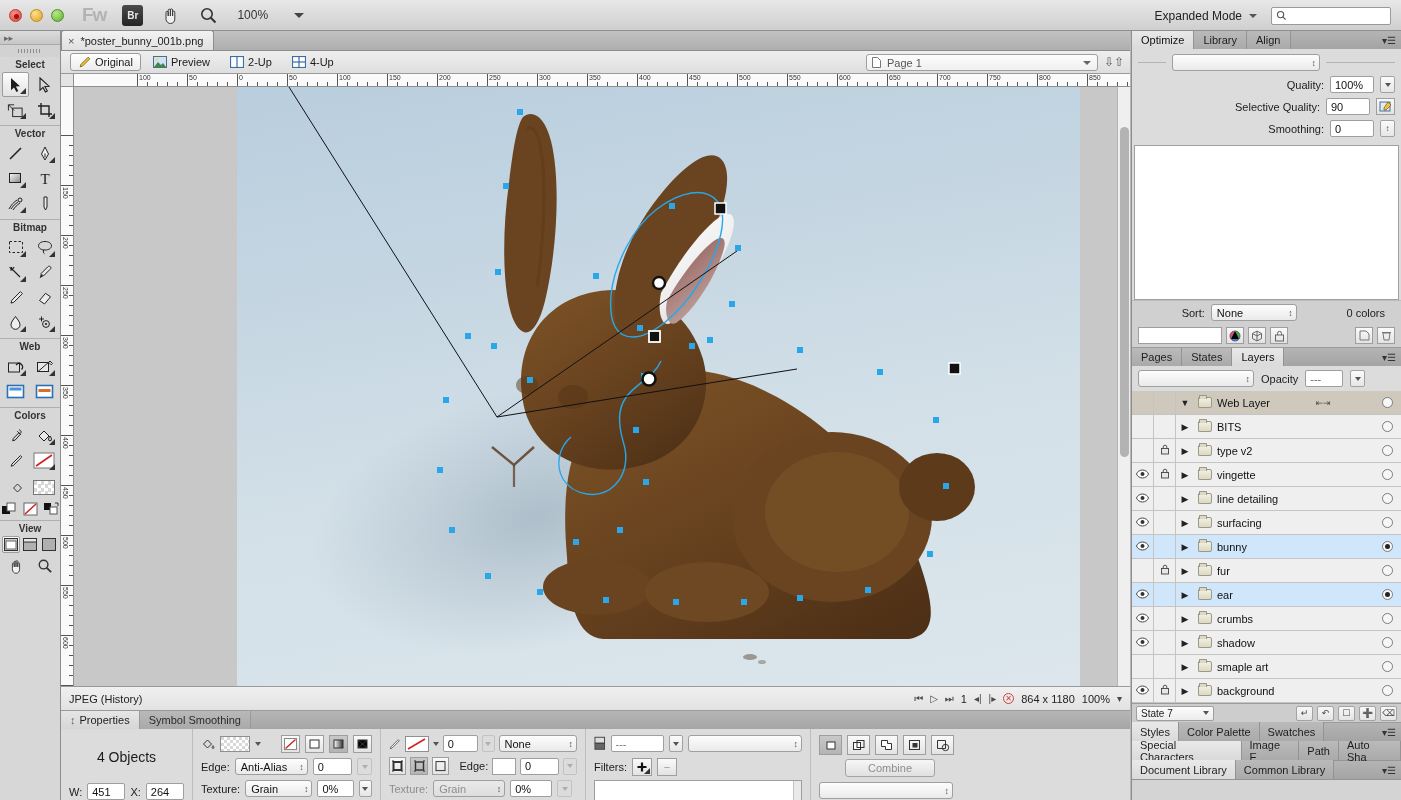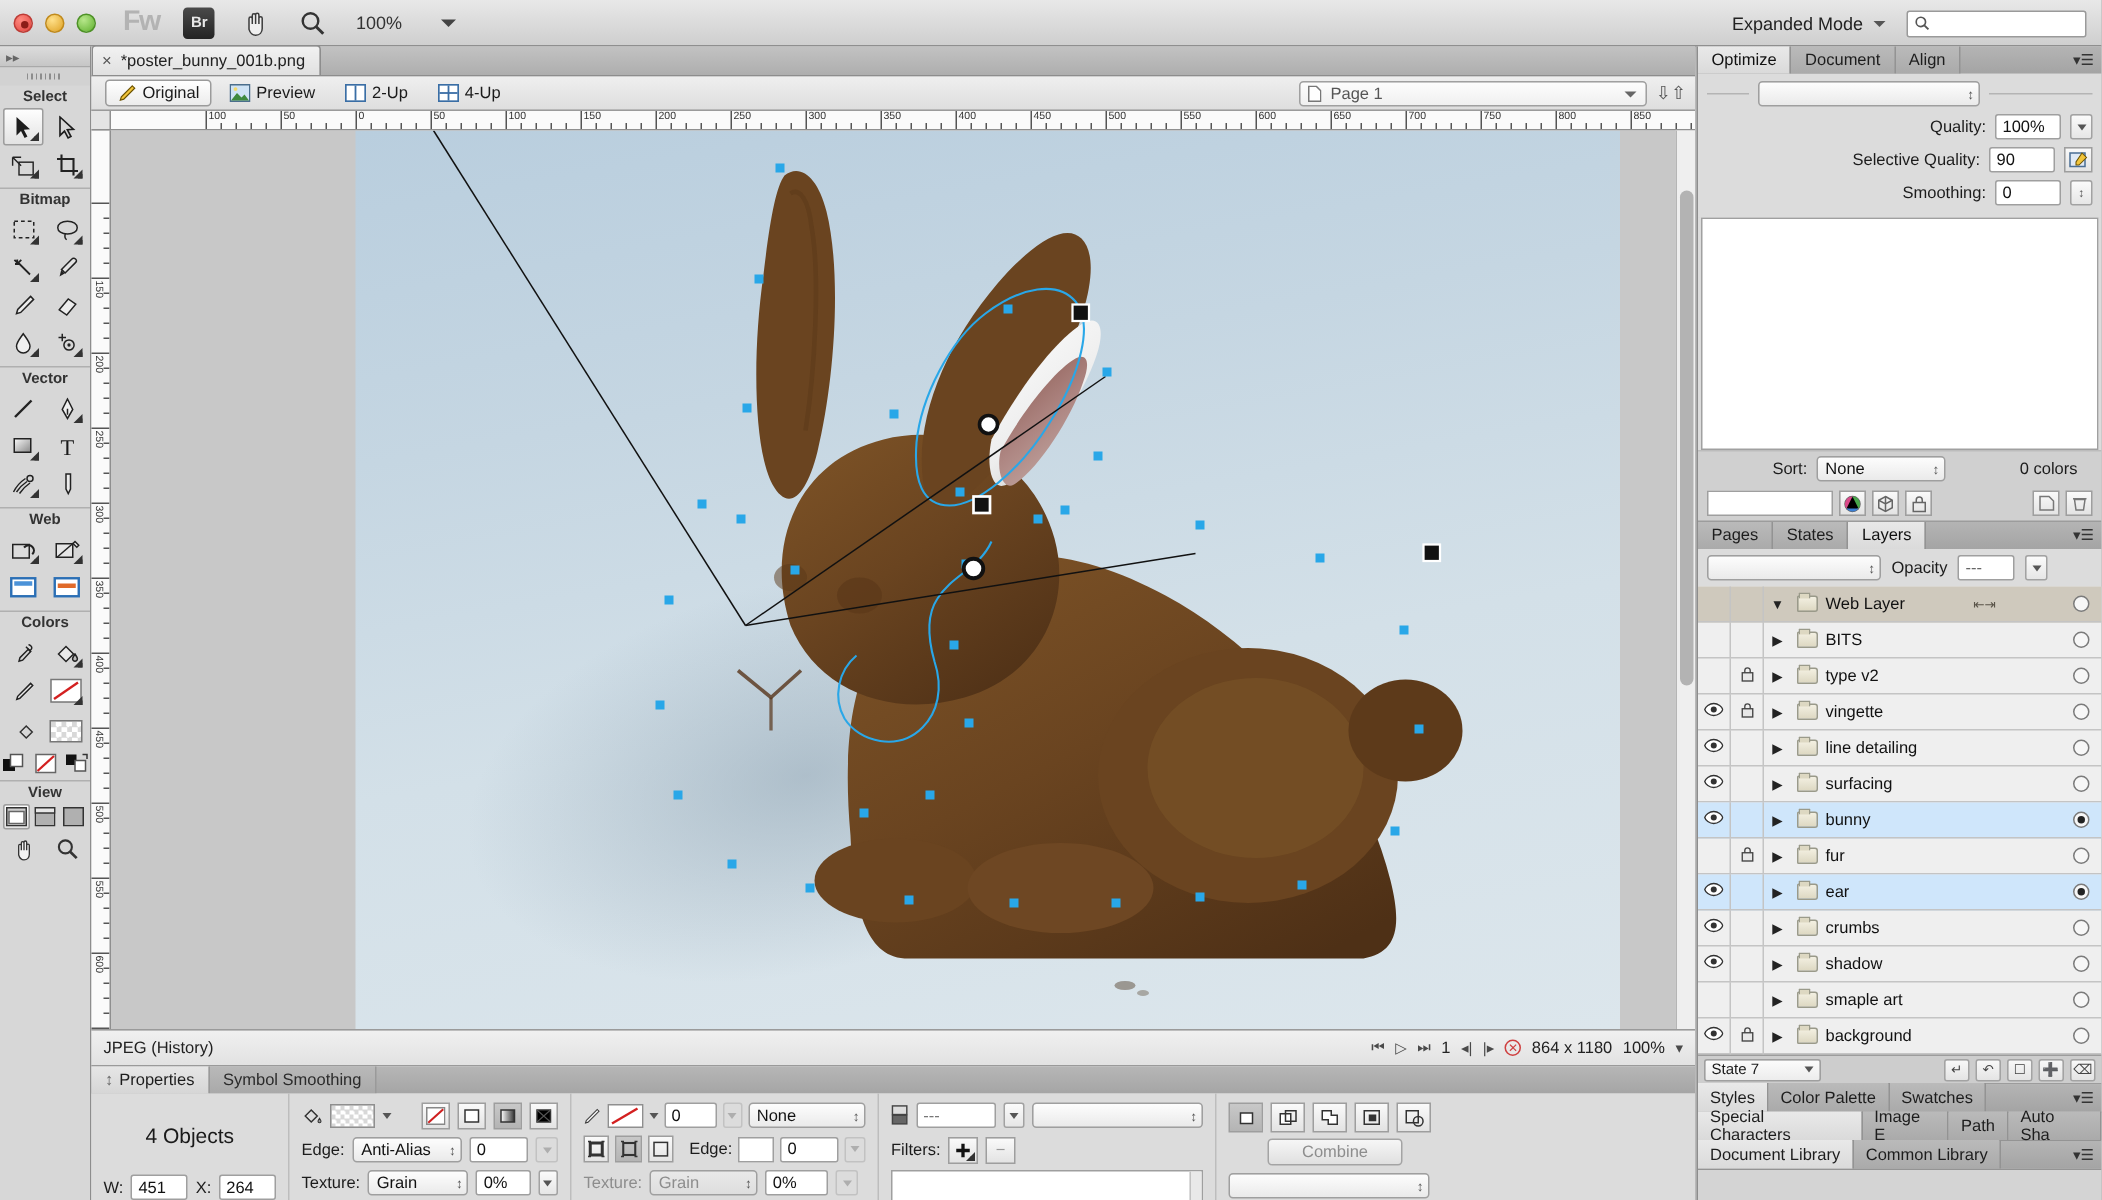--- a/index.html
+++ b/index.html
@@ -232,81 +232,20 @@
         <div class="tbtn">
           <svg width="16" height="16" viewBox="0 0 16 16">
               <path d="M4 1v11h11M1 4h11v11" fill="none" stroke="#222" stroke-width="1.4"></path>
             </svg>
           <span class="tri"></span>
         </div>
       </div>
     </div>
 
     <div class="tsec">
-      <div class="tsec-title">Bitmap</div>
-      <div class="trow">
-        <div class="tbtn">
-          <svg width="16" height="15" viewBox="0 0 16 15">
-              <rect x="1.5" y="1.5" width="13" height="11" fill="none" stroke="#222" stroke-dasharray="2.5 2"></rect>
-            </svg>
-          <span class="tri"></span>
-        </div>
-        <div class="tbtn">
-          <svg width="16" height="15" viewBox="0 0 16 15">
-              <path d="M8 1.5c4 0 6.5 2 6.5 4.3S12 10 8 10 1.5 8.1 1.5 5.8 4 1.5 8 1.5z" fill="none" stroke="#222"></path>
-              <path d="M6.5 9.8c-.4 1.6-.2 3.3 1 4" fill="none" stroke="#222"></path>
-            </svg>
-          <span class="tri"></span>
-        </div>
-      </div>
-      <div class="trow">
-        <div class="tbtn">
-          <svg width="16" height="16" viewBox="0 0 16 16">
-              <path d="M4 4l8 8M2 5h3M3.5 2v3M1.6 2.2l2.2 2.2M6.2 2.2L4 4.4" stroke="#222" stroke-width="1.2" fill="none"></path>
-            </svg>
-          <span class="tri"></span>
-        </div>
-        <div class="tbtn">
-          <svg width="16" height="16" viewBox="0 0 16 16">
-              <path d="M13.5 1.8c.8.8.6 1.5-.5 2.6L6.4 11 4 8.6l6.6-6.6c1.1-1.1 2-1 2.9-.2z" fill="#e4e4e4" stroke="#222"></path>
-              <path d="M3.8 9l2.3 2.3-3.4 2z" fill="#222"></path>
-            </svg>
-        </div>
-      </div>
-      <div class="trow">
-        <div class="tbtn">
-          <svg width="16" height="16" viewBox="0 0 16 16">
-              <path d="M12.4 1.6l2 2-8.6 8.7-2.8.8.8-2.8z" fill="#ececec" stroke="#222"></path>
-            </svg>
-        </div>
-        <div class="tbtn">
-          <svg width="16" height="16" viewBox="0 0 16 16">
-              <path d="M2.5 10.5l6-7.2 5 3.5-6 7.2z" fill="#ececec" stroke="#222"></path>
-            </svg>
-        </div>
-      </div>
-      <div class="trow">
-        <div class="tbtn">
-          <svg width="15" height="16" viewBox="0 0 15 16">
-              <path d="M7.5 1.5C10 5 12 7.3 12 9.8A4.5 4.5 0 013 9.8C3 7.3 5 5 7.5 1.5z" fill="#efefef" stroke="#222"></path>
-            </svg>
-          <span class="tri"></span>
-        </div>
-        <div class="tbtn">
-          <svg width="17" height="16" viewBox="0 0 17 16">
-              <circle cx="10" cy="9" r="3.4" fill="none" stroke="#222"></circle>
-              <circle cx="10" cy="9" r="1.1" fill="#222"></circle>
-              <path d="M3 4h5M5.5 1.5v5" stroke="#222" stroke-width="1"></path>
-            </svg>
-          <span class="tri"></span>
-        </div>
-      </div>
-    </div>
-
-    <div class="tsec">
       <div class="tsec-title">Vector</div>
       <div class="trow">
         <div class="tbtn">
           <svg width="16" height="16" viewBox="0 0 16 16">
               <line x1="2" y1="13" x2="13" y2="2" stroke="#222" stroke-width="1.6"></line>
             </svg>
         </div>
         <div class="tbtn">
           <svg width="14" height="16" viewBox="0 0 14 16">
               <path d="M7 1l3.5 7-3.5 6-3.5-6z" fill="#efefef" stroke="#222"></path>
@@ -339,20 +278,81 @@
           <svg width="17" height="16" viewBox="0 0 17 16">
               <path d="M2 13c2-4 5-7 8-9M4 13c2-3 4-5 7-7M6 14c2-3 4-5 7-7" stroke="#222" fill="none"></path>
               <circle cx="13" cy="4" r="2" fill="none" stroke="#222"></circle>
             </svg>
           <span class="tri"></span>
         </div>
         <div class="tbtn">
           <svg width="10" height="16" viewBox="0 0 10 16">
               <path d="M4 1h3v10l-1.5 3-1.5-3z" fill="#ececec" stroke="#222"></path>
             </svg>
+        </div>
+      </div>
+    </div>
+
+    <div class="tsec">
+      <div class="tsec-title">Bitmap</div>
+      <div class="trow">
+        <div class="tbtn">
+          <svg width="16" height="15" viewBox="0 0 16 15">
+              <rect x="1.5" y="1.5" width="13" height="11" fill="none" stroke="#222" stroke-dasharray="2.5 2"></rect>
+            </svg>
+          <span class="tri"></span>
+        </div>
+        <div class="tbtn">
+          <svg width="16" height="15" viewBox="0 0 16 15">
+              <path d="M8 1.5c4 0 6.5 2 6.5 4.3S12 10 8 10 1.5 8.1 1.5 5.8 4 1.5 8 1.5z" fill="none" stroke="#222"></path>
+              <path d="M6.5 9.8c-.4 1.6-.2 3.3 1 4" fill="none" stroke="#222"></path>
+            </svg>
+          <span class="tri"></span>
+        </div>
+      </div>
+      <div class="trow">
+        <div class="tbtn">
+          <svg width="16" height="16" viewBox="0 0 16 16">
+              <path d="M4 4l8 8M2 5h3M3.5 2v3M1.6 2.2l2.2 2.2M6.2 2.2L4 4.4" stroke="#222" stroke-width="1.2" fill="none"></path>
+            </svg>
+          <span class="tri"></span>
+        </div>
+        <div class="tbtn">
+          <svg width="16" height="16" viewBox="0 0 16 16">
+              <path d="M13.5 1.8c.8.8.6 1.5-.5 2.6L6.4 11 4 8.6l6.6-6.6c1.1-1.1 2-1 2.9-.2z" fill="#e4e4e4" stroke="#222"></path>
+              <path d="M3.8 9l2.3 2.3-3.4 2z" fill="#222"></path>
+            </svg>
+        </div>
+      </div>
+      <div class="trow">
+        <div class="tbtn">
+          <svg width="16" height="16" viewBox="0 0 16 16">
+              <path d="M12.4 1.6l2 2-8.6 8.7-2.8.8.8-2.8z" fill="#ececec" stroke="#222"></path>
+            </svg>
+        </div>
+        <div class="tbtn">
+          <svg width="16" height="16" viewBox="0 0 16 16">
+              <path d="M2.5 10.5l6-7.2 5 3.5-6 7.2z" fill="#ececec" stroke="#222"></path>
+            </svg>
+        </div>
+      </div>
+      <div class="trow">
+        <div class="tbtn">
+          <svg width="15" height="16" viewBox="0 0 15 16">
+              <path d="M7.5 1.5C10 5 12 7.3 12 9.8A4.5 4.5 0 013 9.8C3 7.3 5 5 7.5 1.5z" fill="#efefef" stroke="#222"></path>
+            </svg>
+          <span class="tri"></span>
+        </div>
+        <div class="tbtn">
+          <svg width="17" height="16" viewBox="0 0 17 16">
+              <circle cx="10" cy="9" r="3.4" fill="none" stroke="#222"></circle>
+              <circle cx="10" cy="9" r="1.1" fill="#222"></circle>
+              <path d="M3 4h5M5.5 1.5v5" stroke="#222" stroke-width="1"></path>
+            </svg>
+          <span class="tri"></span>
         </div>
       </div>
     </div>
 
     <div class="tsec">
       <div class="tsec-title">Web</div>
       <div class="trow">
         <div class="tbtn">
           <svg width="18" height="16" viewBox="0 0 18 16">
               <rect x="1.5" y="4" width="11" height="9" fill="#dcdcdc" stroke="#222"></rect>
@@ -1058,21 +1058,21 @@
     </div>
   </div>
 
   <div class="rightpanel">
 
     <div class="ptabbar">
       <div class="ptb act">
           <span>Optimize</span>
         </div>
       <div class="ptb">
-          <span>Document</span>
+          <span>Library</span>
         </div>
       <div class="ptb">
           <span>Align</span>
         </div>
       <div class="pmenu">▾☰</div>
     </div>
 
     <div class="optbody">
       <div class="row" style="justify-content:center">
         <span style="flex:0 0 28px;height:1px;background:#b4b4b4"></span>

